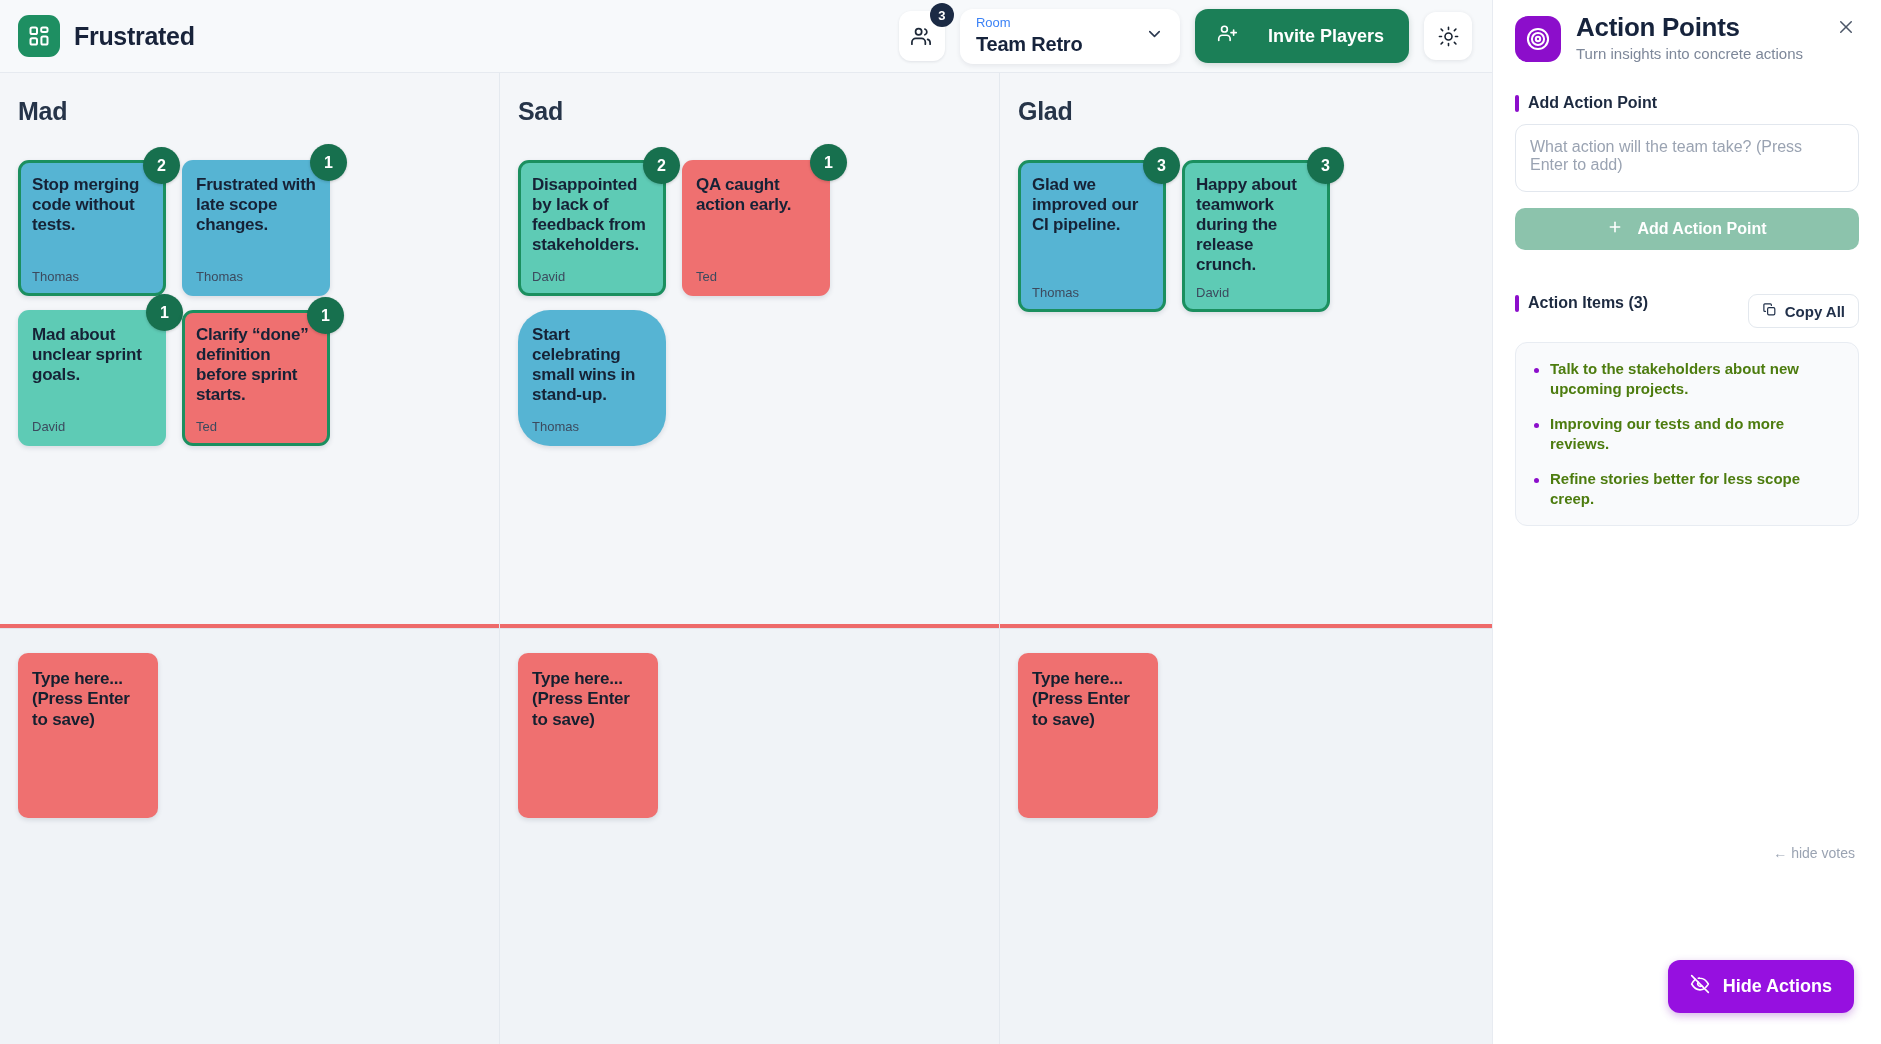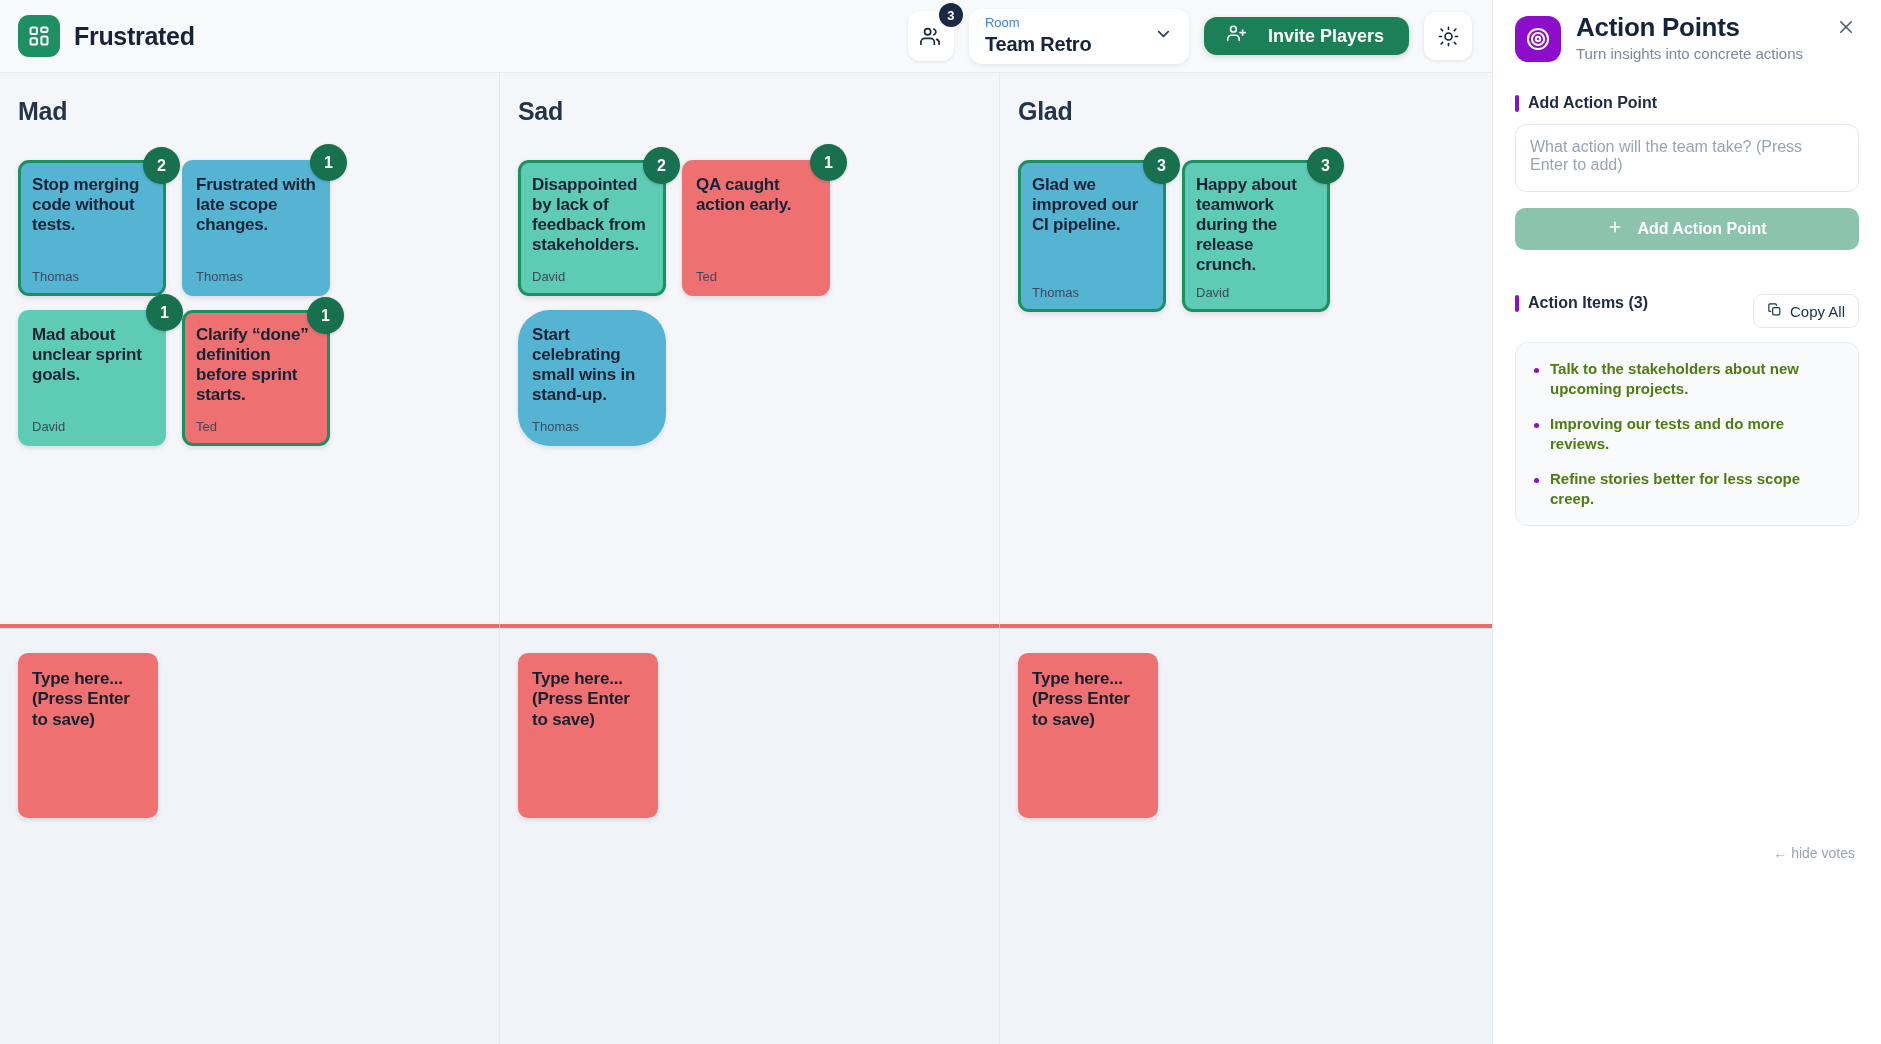--- a/index.html
+++ b/index.html
@@ -78,25 +78,25 @@
     box-shadow: 0 2px 5px rgba(20,30,50,.08);
     display: flex; align-items: center;
     padding: 0 16px;
     cursor: pointer;
     position: relative;
   }
   .room-label { font-size: 13px; color: #3b82f6; line-height: 1.1; margin-bottom: 2px; }
   .room-value { font-size: 20px; font-weight: bold; color: #16233c; letter-spacing: -0.2px; }
   .chev { position: absolute; right: 16px; top: 50%; transform: translateY(-50%); }
   .invite-btn {
-    height: 38px;
+    height: 54px;
     background: #1b7f57;
     color: #fff;
     border-radius: 13px;
-    display: flex; align-items: center; gap: 21px;
+    display: flex; align-items: center; gap: 30px;
     padding: 0 25px 0 22px;
     font-size: 18px;
     font-weight: bold;
     cursor: pointer;
     border: none;
     font-family: inherit;
     box-shadow: 0 2px 6px rgba(20,60,45,.18);
   }
   .theme-btn {
     width: 48px; height: 48px;
@@ -274,21 +274,21 @@
   .items-head { display: flex; align-items: flex-start; margin-top: 44px; gap: 25px; }
   .copy-all {
     margin-left: auto;
     display: flex; align-items: center; gap: 8px;
     height: 33px;
     padding: 16px 13px;
     border-radius: 9px;
     border: 1px solid #e3e8ee;
     background: #fff;
     font-size: 15px;
-    font-weight: normal;
+    font-weight: bold;
     color: #21304a;
     font-family: inherit;
     cursor: pointer;
   }
   .items-card {
     margin-top: 14px;
     border: 1px solid #e8ecf2;
     border-radius: 12px;
     background: #f9fafc;
     padding: 16px 18px 14px 18px;
@@ -546,14 +546,25 @@
           <div class="item-text">Improving our tests and do more reviews.</div>
         </div>
         <div class="item-row">
           <span class="item-dot"></span>
           <div class="item-text">Refine stories better for less scope creep.</div>
         </div>
       </div>
 
     <div class="hide-votes">← hide votes</div>
 
+    <button class="hide-actions">
+      <span>
+        <svg width="20" height="20" viewBox="0 0 24 24" fill="none" stroke="#fff" stroke-width="1.9" stroke-linecap="round" stroke-linejoin="round">
+          <path d="M9.9 5.1A9.9 9.9 0 0 1 12 5c6 0 10 7 10 7a17 17 0 0 1-3.2 4"></path>
+          <path d="M6.3 6.4A17 17 0 0 0 2 12s4 7 10 7a9.6 9.6 0 0 0 5.2-1.5"></path>
+          <path d="M9.9 9.9a3 3 0 0 0 4.2 4.2"></path>
+          <line x1="2" y1="2" x2="22" y2="22"></line>
+        </svg>
+      </span>
+      <span>Hide Actions</span>
+    </button>
   </div>
 </div>
 
 </body></html>

